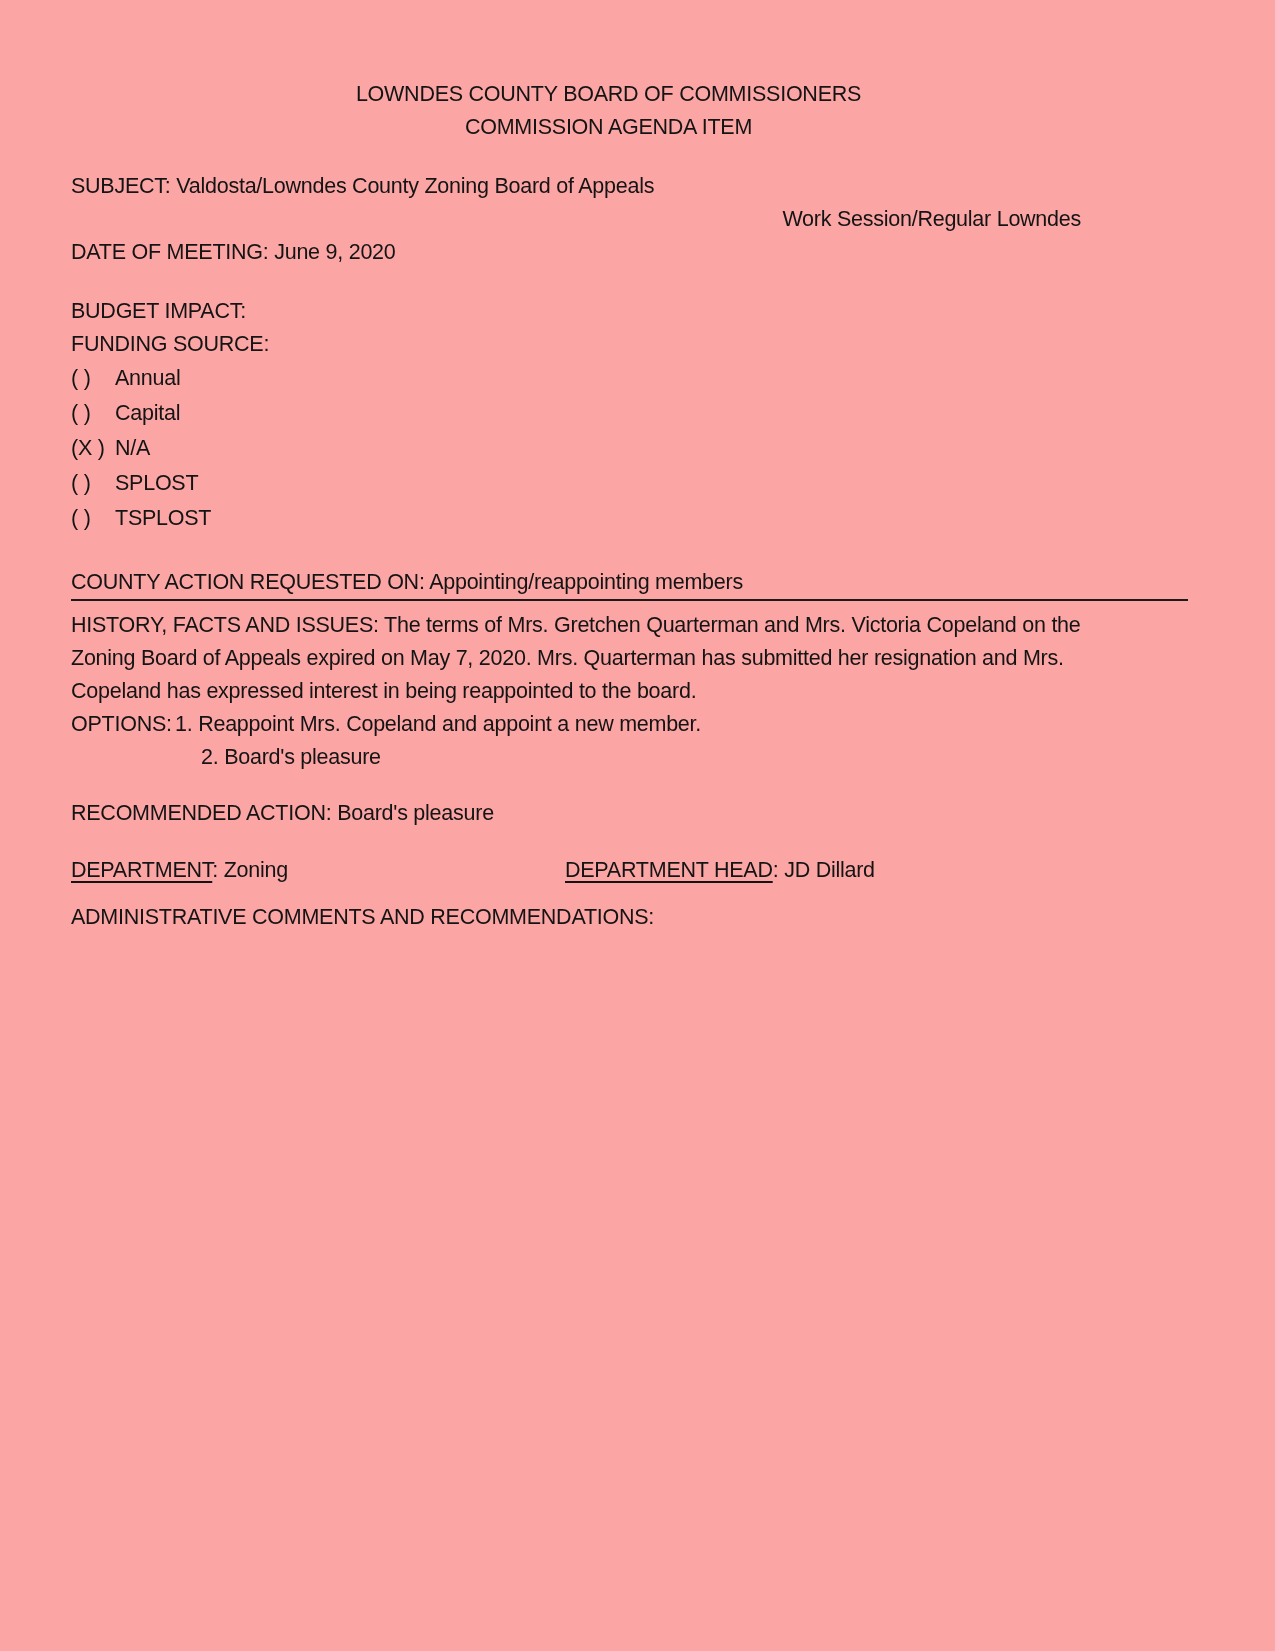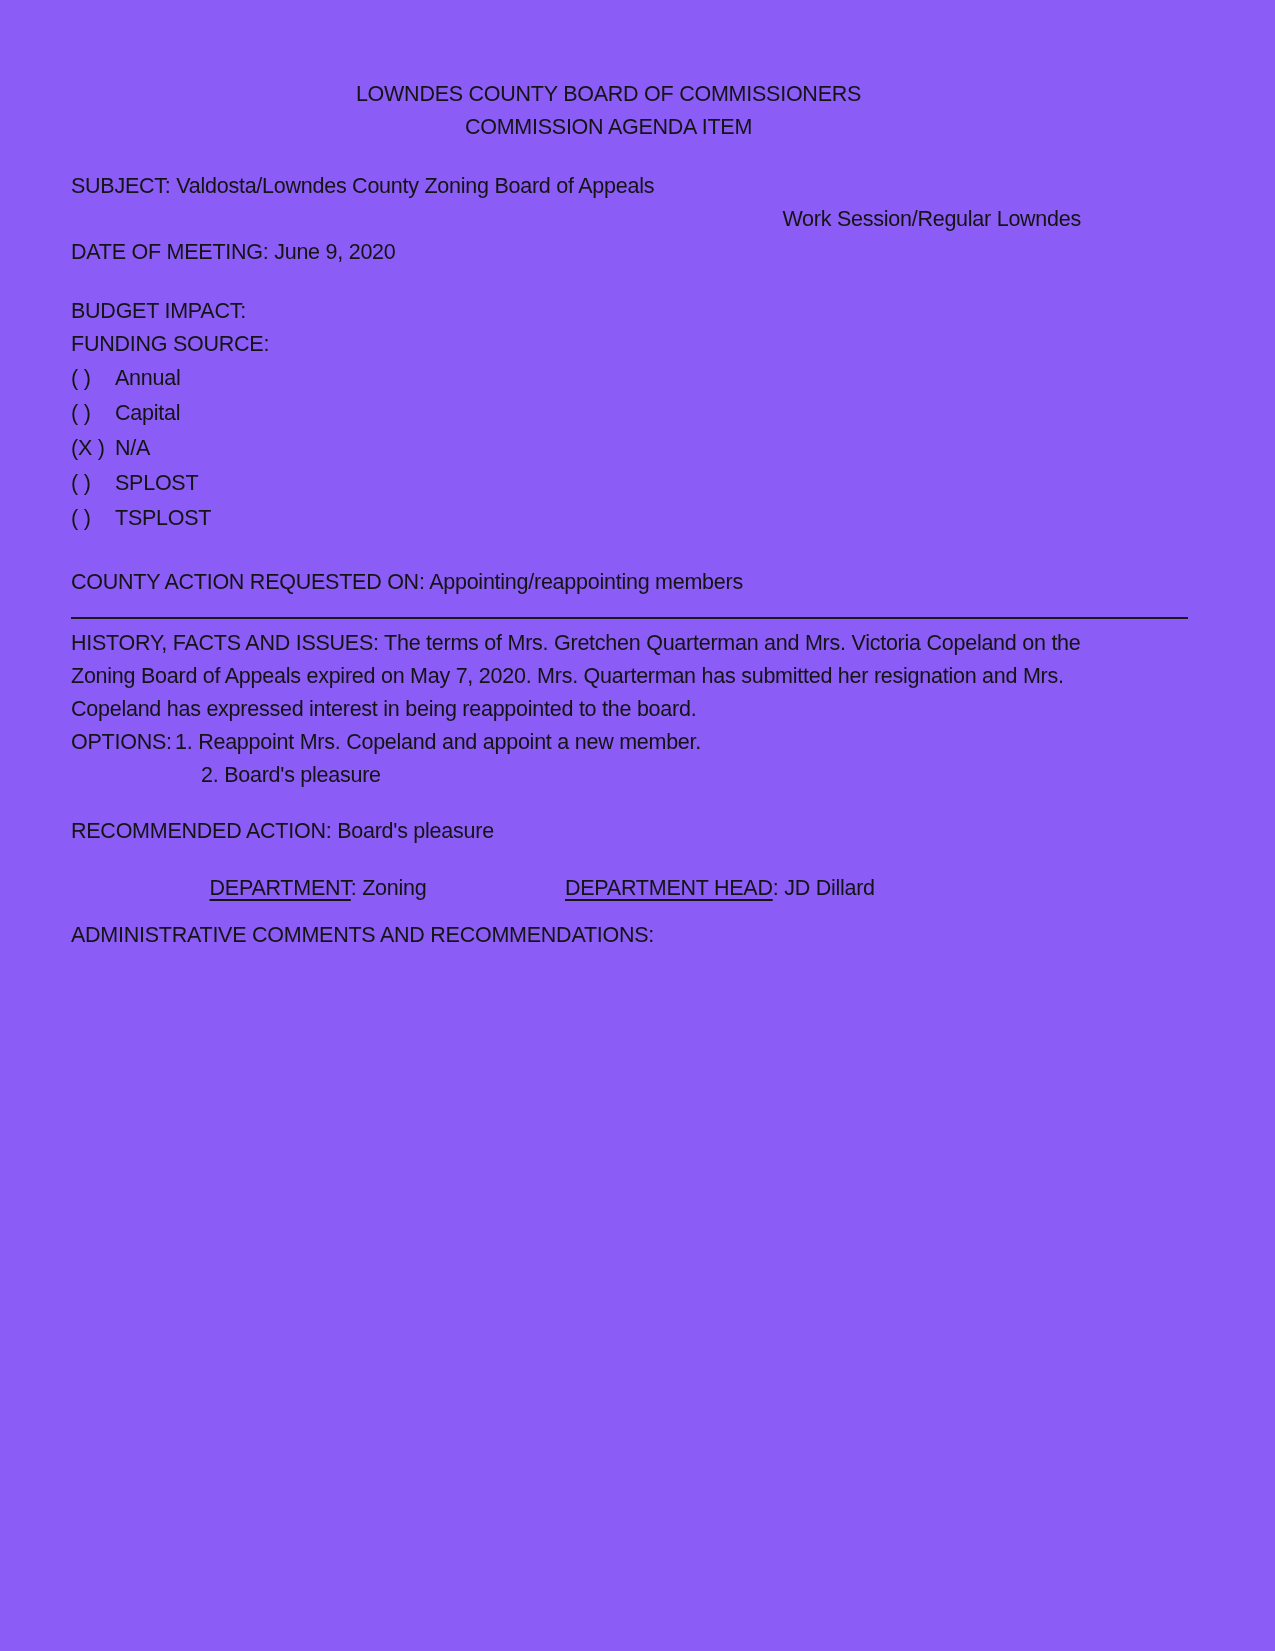--- a/index.html
+++ b/index.html
@@ -8,21 +8,21 @@
     width: 1275px;
     height: 1651px;
     position: relative;
     font-family: "Liberation Sans", sans-serif;
     color: #141414;
     overflow: hidden;
   }
   .page {
     position: absolute;
     inset: 0;
-    background: #8b5cf6;
+    background: #fca5a5;
   }
   .doc {
     position: absolute;
     left: 71px;
     top: 78px;
     width: 1117px;
     font-size: 21.5px;
     line-height: 33px;
     letter-spacing: -0.25px;
   }
@@ -46,42 +46,41 @@
     align-items: baseline;
   }
   .funding-mark {
     display: inline-block;
     min-width: 44px;
     white-space: pre;
   }
   .county-action-row {
     margin-top: 30px;
     border-bottom: 2px solid #1a1a1a;
-    padding-bottom: 18px;
+    padding-bottom: 0;
     width: 1117px;
   }
   .history-row {
     margin-top: 8px;
     width: 1072px;
   }
   .options-row {
     display: flex;
   }
   .options-label {
     min-width: 104px;
     display: inline-block;
   }
   .options-list { }
   .option-line { display: block; }
   .option-line.second { padding-left: 26px; }
   .recommended-row { margin-top: 23px; }
   .department-row {
     margin-top: 24px;
     display: flex;
-    text-align: center;
   }
   .dept-left { width: 494px; }
   .dept-right { }
   .u { text-decoration: underline; text-underline-offset: 4px; }
   .admin-row { margin-top: 14px; }
 </style>
 </head>
 <body>
 
 <div class="page">

